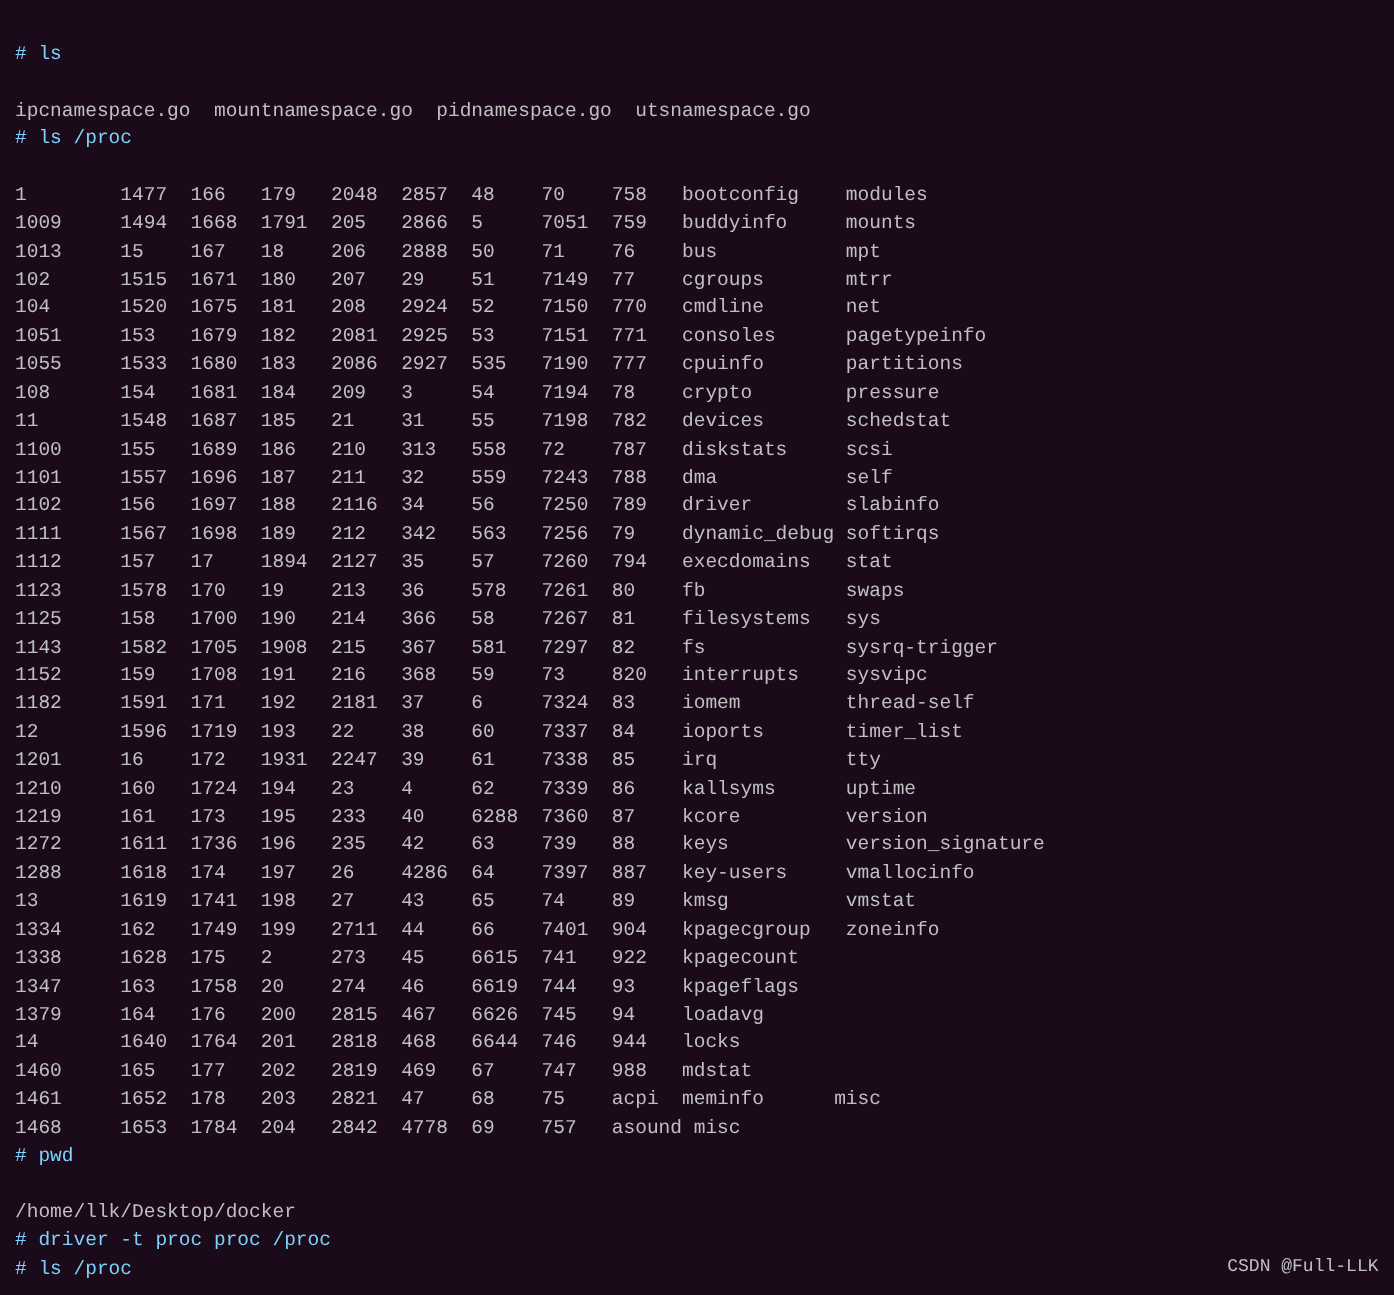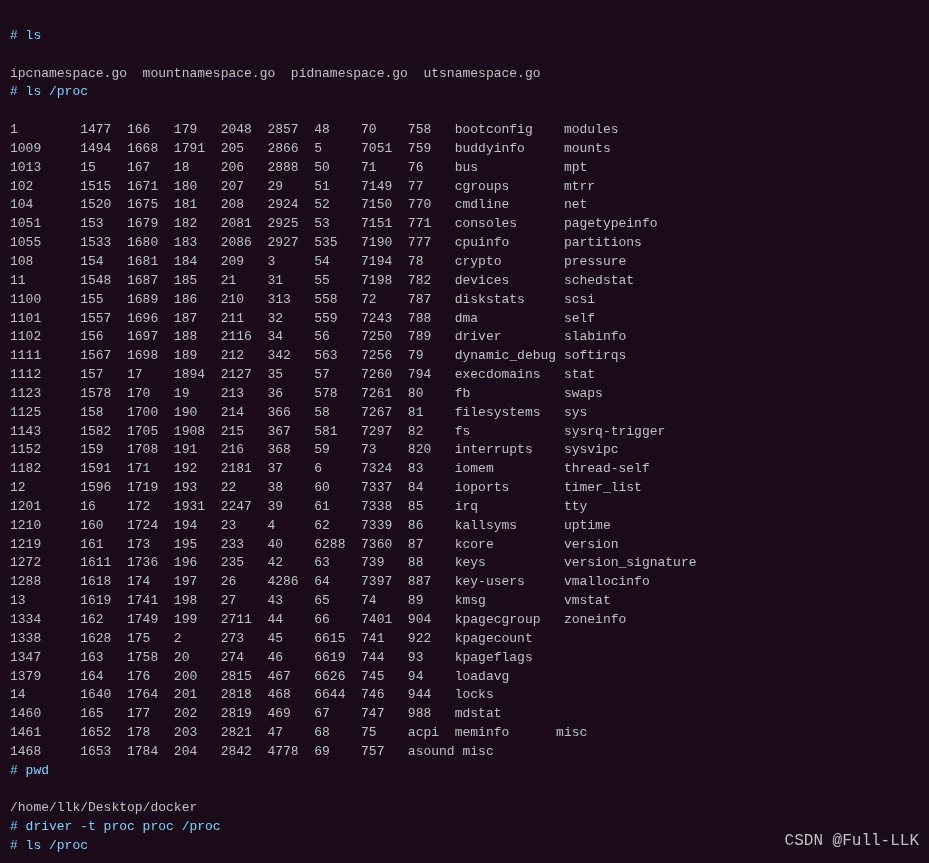--- a/index.html
+++ b/index.html
@@ -24,21 +24,21 @@
       line-height: 1.45;
     }
     .prompt {
       color: #7dd3fc;
     }
     .watermark {
       position: fixed;
       bottom: 10px;
       right: 10px;
       color: #c0c0c0;
-      font-size: 16px;
+      font-size: 12px;
       font-family: 'Courier New', Courier, monospace;
     }
   </style>
 </head>
 <body>
 
 <div class="terminal-content">
 <span class="prompt"># ls</span>
 <span>
 ipcnamespace.go  mountnamespace.go  pidnamespace.go  utsnamespace.go</span>

